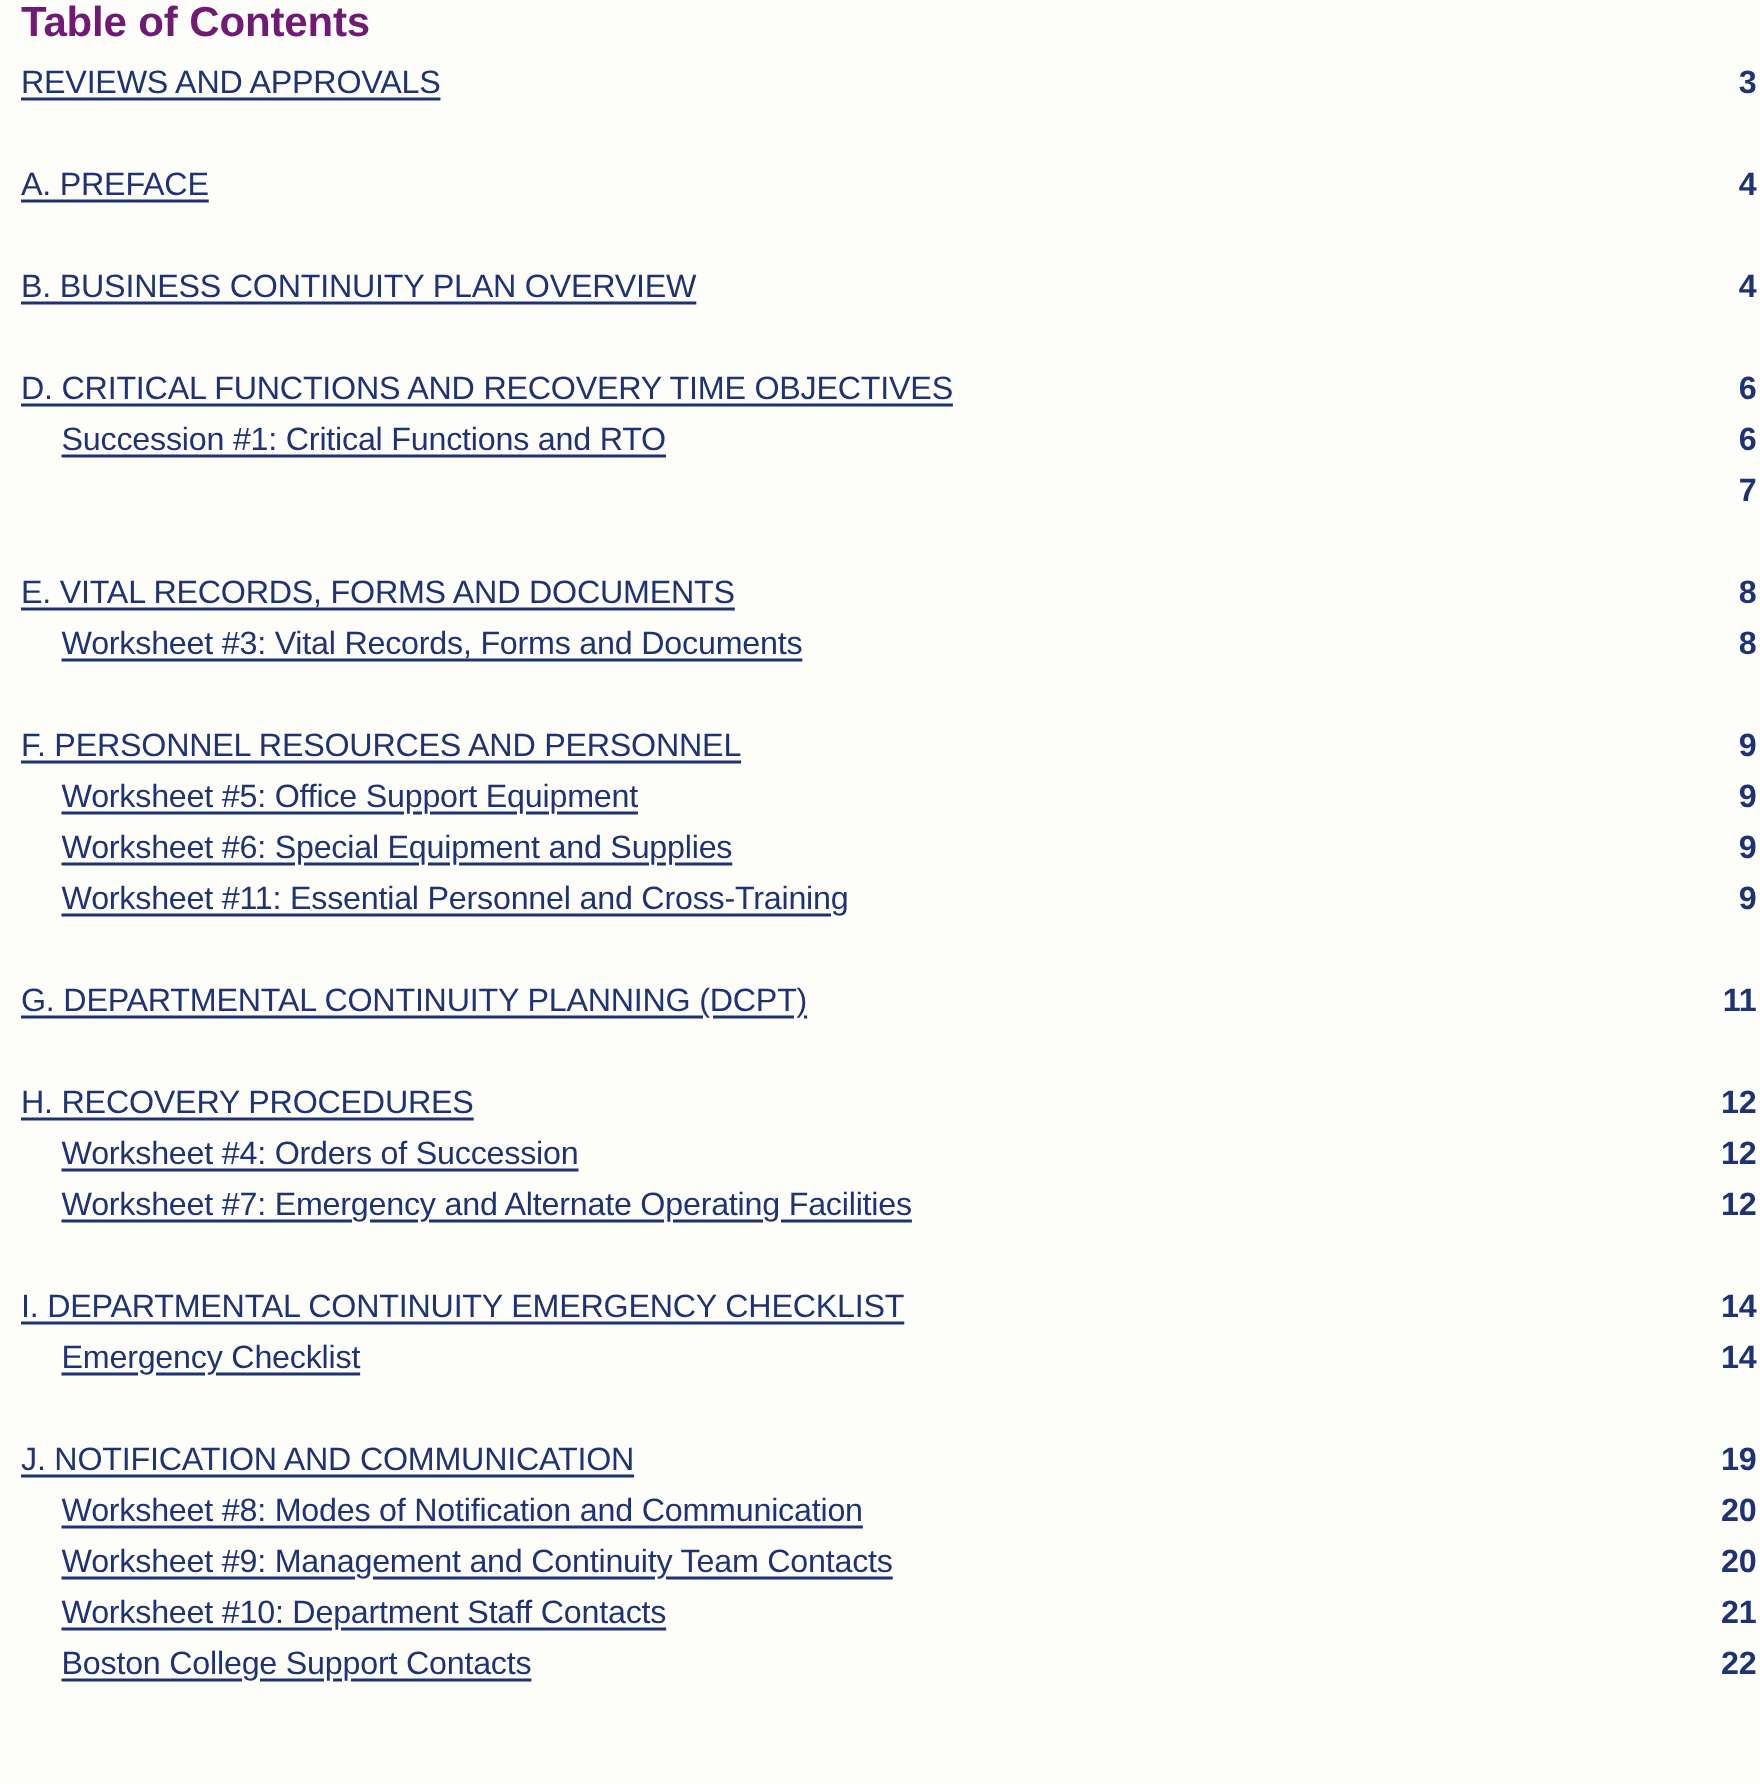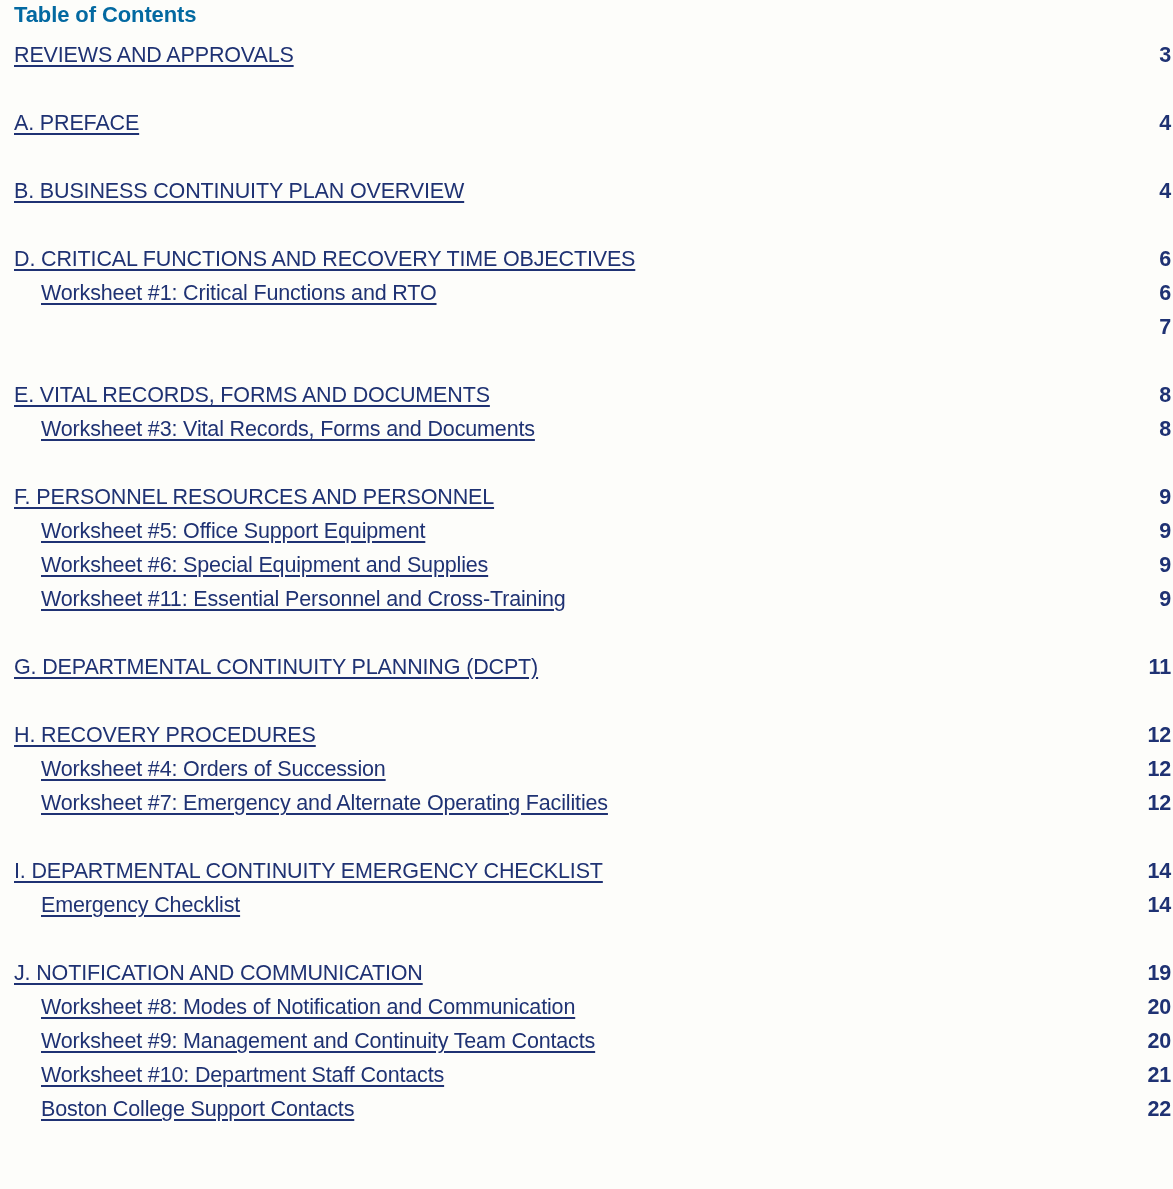--- a/index.html
+++ b/index.html
@@ -22,23 +22,23 @@
     height: 1189px;
     box-sizing: border-box;
     padding: 0;
     background: #fdfdfa;
   }
 
   .toc-title {
     position: absolute;
     left: 14px;
     top: 2px;
-    font-size: 22px;
+    font-size: 28px;
     font-weight: bold;
-    color: #0369a1;
+    color: #701a75;
     letter-spacing: -0.1px;
     line-height: 26px;
     white-space: nowrap;
   }
 
   .toc-list {
     position: absolute;
     left: 0;
     top: 38px;
     width: 1173px;
@@ -139,21 +139,21 @@
         <span class="entry-label">B. BUSINESS CONTINUITY PLAN OVERVIEW</span>
         <span class="entry-leader space-left"></span>
         <span class="entry-page">4</span>
       </div>
       <div class="toc-entry level-1 gap-before">
         <span class="entry-label">D. CRITICAL FUNCTIONS AND RECOVERY TIME OBJECTIVES</span>
         <span class="entry-leader space-left"></span>
         <span class="entry-page">6</span>
       </div>
       <div class="toc-entry level-2">
-        <span class="entry-label">Worksheet #1: Critical Functions and RTO</span>
+        <span class="entry-label">Succession #1: Critical Functions and RTO</span>
         <span class="entry-leader space-left"></span>
         <span class="entry-page">6</span>
       </div>
       <div class="toc-entry level-2">
         <span class="entry-leader tight-left"></span>
         <span class="entry-page">7</span>
       </div>
       <div class="toc-entry level-1 gap-before">
         <span class="entry-label">E. VITAL RECORDS, FORMS AND DOCUMENTS</span>
         <span class="entry-leader tight-left"></span>

